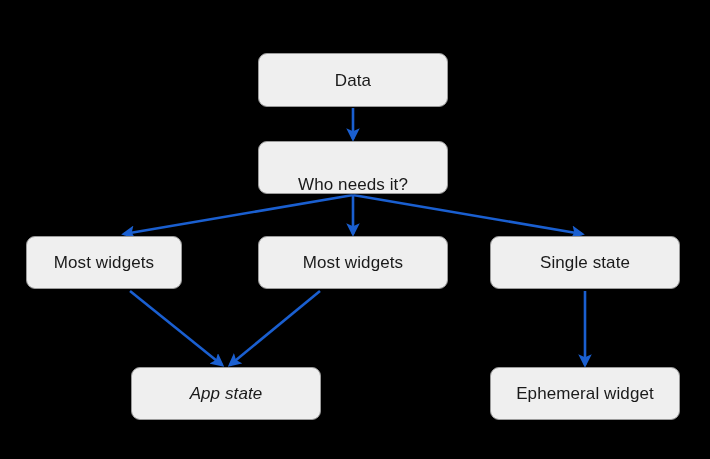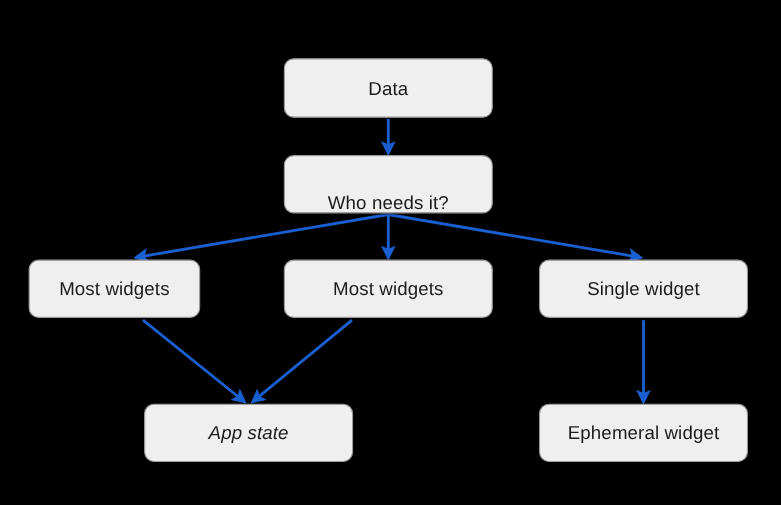--- a/index.html
+++ b/index.html
@@ -75,21 +75,21 @@
       <div class="node" style="left: 258px; top: 141px; width: 190px; height: 53px; background: rgb(239, 239, 239); border-color: rgb(154, 154, 154); color: rgb(26, 26, 26); align-items: flex-end;">
         <span class="node-label">Who needs it?</span>
       </div>
       <div class="node" style="left: 26px; top: 236px; width: 156px; height: 53px; background: rgb(239, 239, 239); border-color: rgb(154, 154, 154); color: rgb(26, 26, 26);">
         <span class="node-label">Most widgets</span>
       </div>
       <div class="node" style="left: 258px; top: 236px; width: 190px; height: 53px; background: rgb(239, 239, 239); border-color: rgb(154, 154, 154); color: rgb(26, 26, 26);">
         <span class="node-label">Most widgets</span>
       </div>
       <div class="node" style="left: 490px; top: 236px; width: 190px; height: 53px; background: rgb(239, 239, 239); border-color: rgb(154, 154, 154); color: rgb(26, 26, 26);">
-        <span class="node-label">Single widget</span>
+        <span class="node-label">Single state</span>
       </div>
       <div class="node" style="left: 131px; top: 367px; width: 190px; height: 53px; background: rgb(239, 239, 239); border-color: rgb(154, 154, 154); color: rgb(26, 26, 26); font-style: italic;">
         <span class="node-label">App state</span>
       </div>
       <div class="node" style="left: 490px; top: 367px; width: 190px; height: 53px; background: rgb(239, 239, 239); border-color: rgb(154, 154, 154); color: rgb(26, 26, 26);">
         <span class="node-label">Ephemeral widget</span>
       </div>
     </div>
 
 </div>

